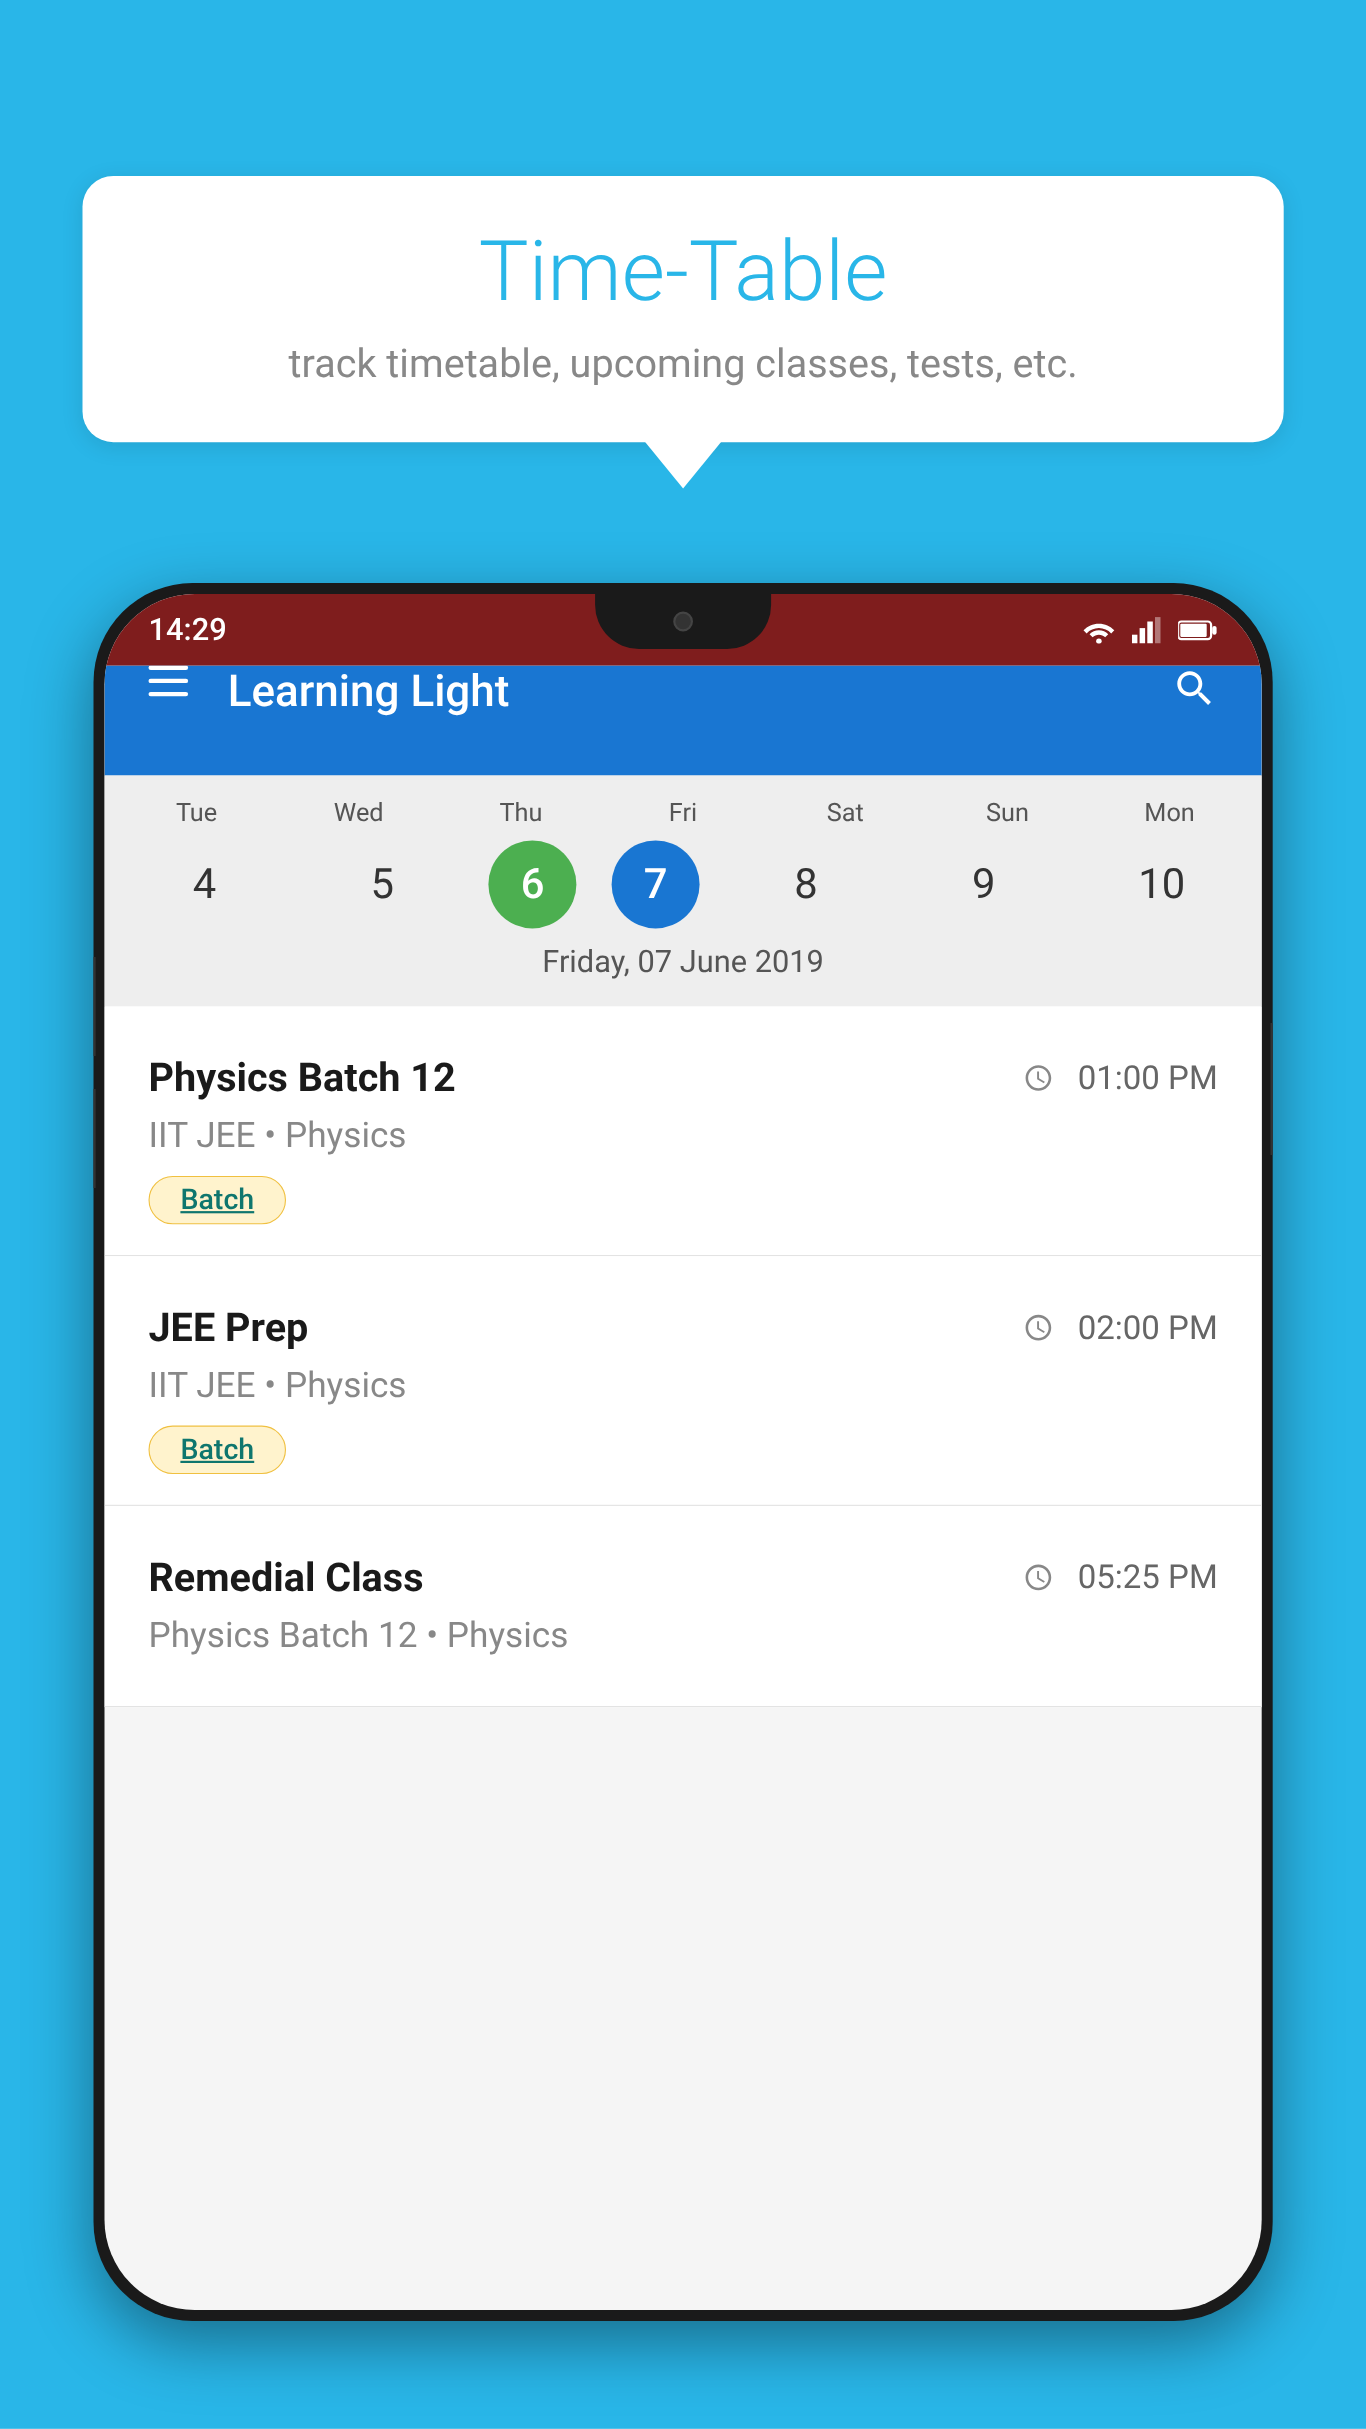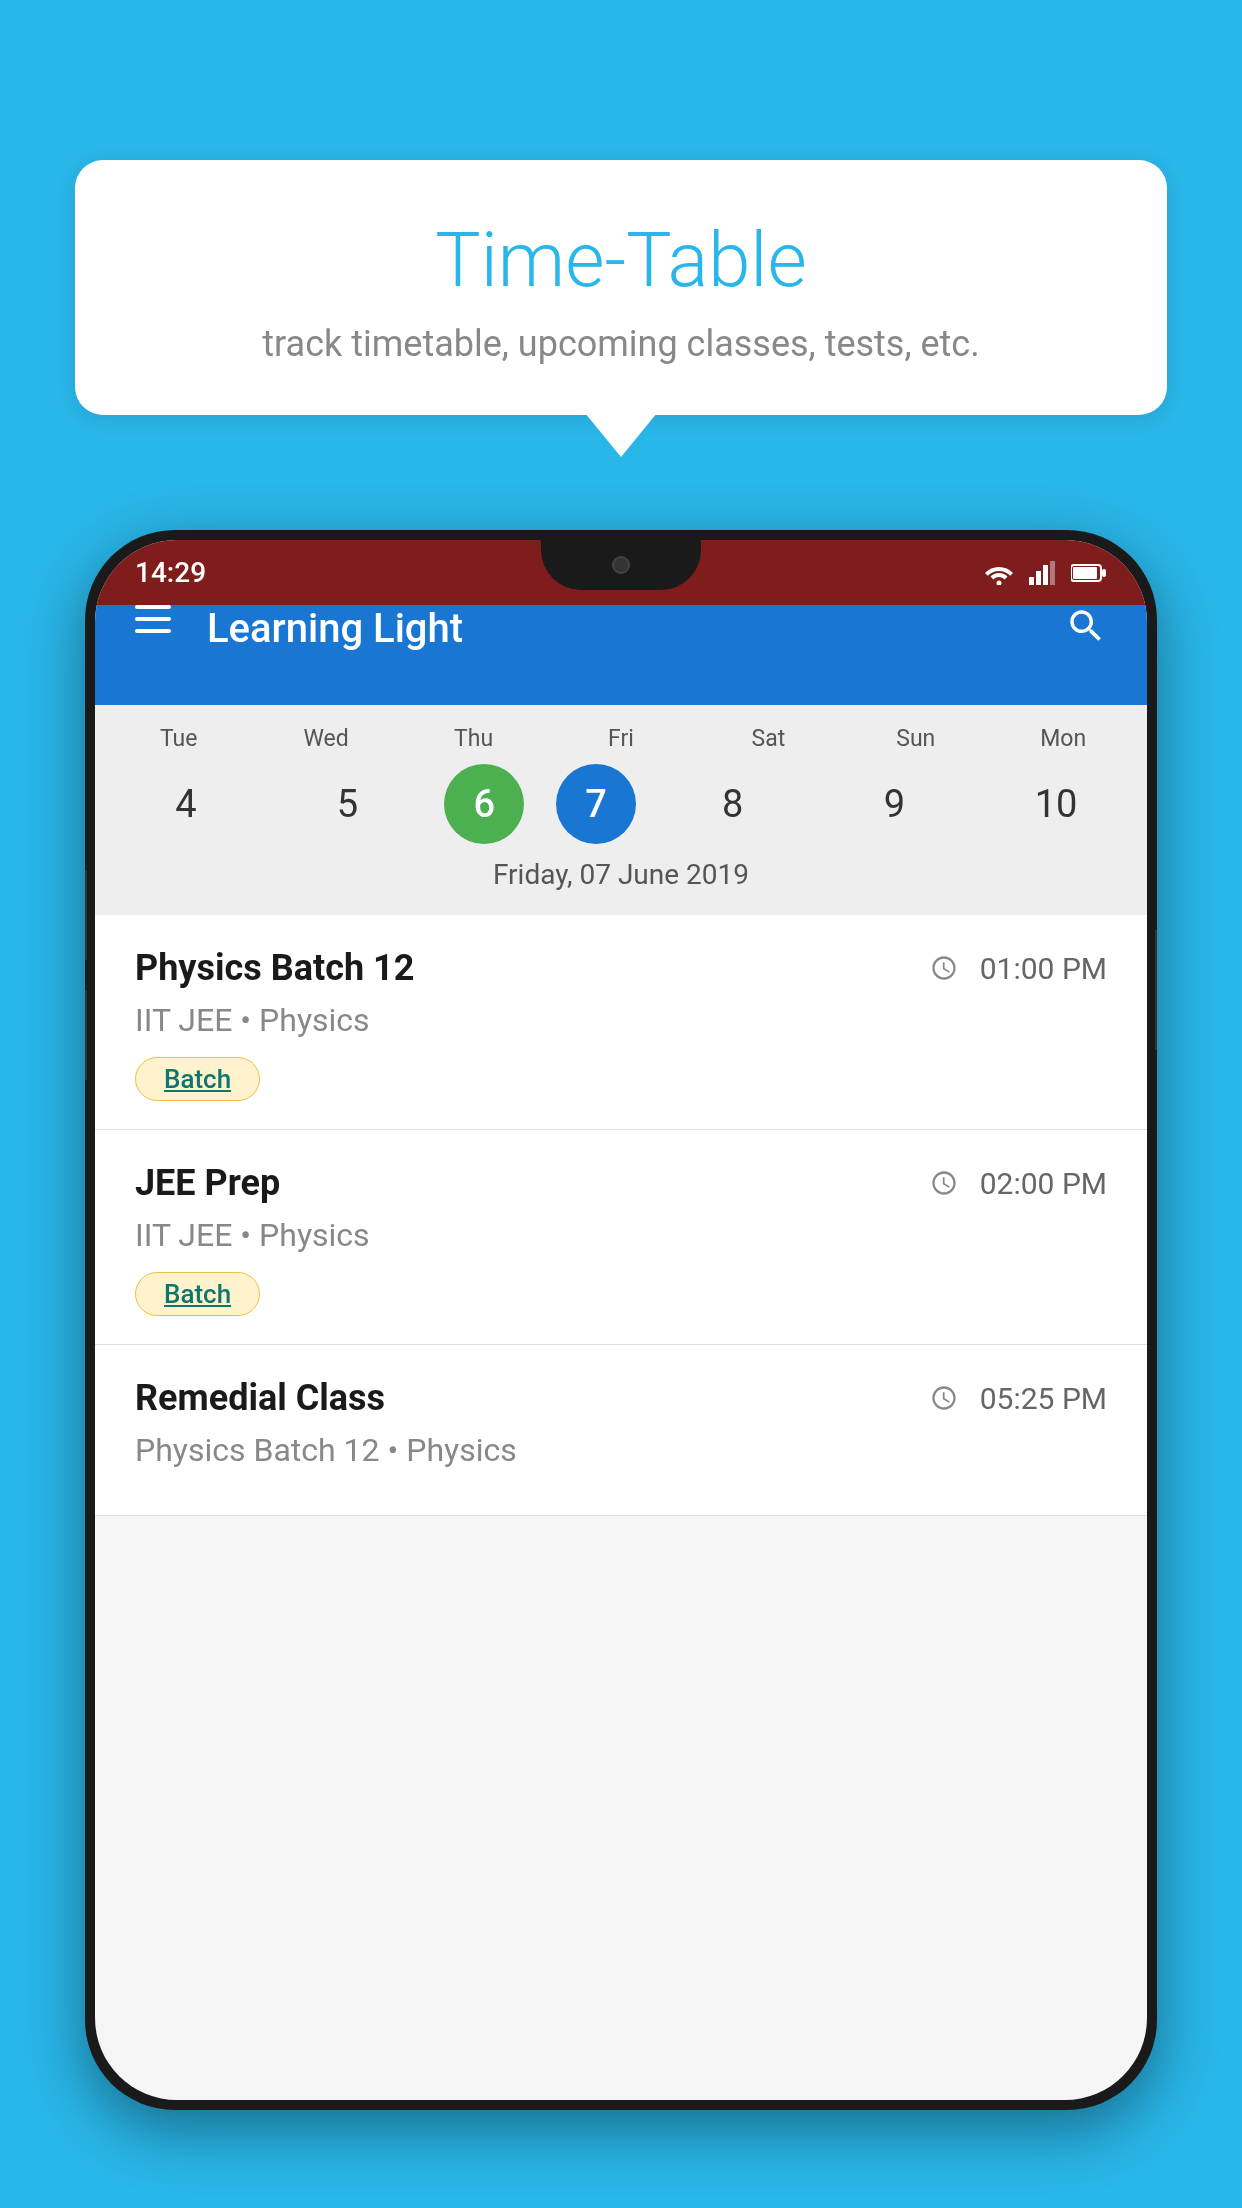--- a/index.html
+++ b/index.html
@@ -14,21 +14,21 @@
     }
 
     
     .speech-bubble {
       position: absolute;
       top: 160px;
       left: 75px;
       right: 75px;
       background: white;
       border-radius: 28px;
-      padding: 55px 60px 50px 60px;
+      padding: 42px 60px 50px 60px;
       text-align: center;
       box-shadow: 0 4px 20px rgba(0,0,0,0.1);
     }
 
     .speech-bubble::after {
       content: '';
       position: absolute;
       bottom: -42px;
       left: 50%;
       transform: translateX(-50%);
@@ -226,21 +226,21 @@
     }
 
     
     .schedule-list {
       background: white;
       overflow-y: auto;
     }
 
     .schedule-item {
       border-bottom: 1px solid #e0e0e0;
-      padding: 32px 40px 28px 40px;
+      padding: 44px 40px 28px 40px;
       background: white;
     }
 
     .schedule-item-header {
       display: flex;
       justify-content: space-between;
       align-items: center;
       margin-bottom: 12px;
     }
 

